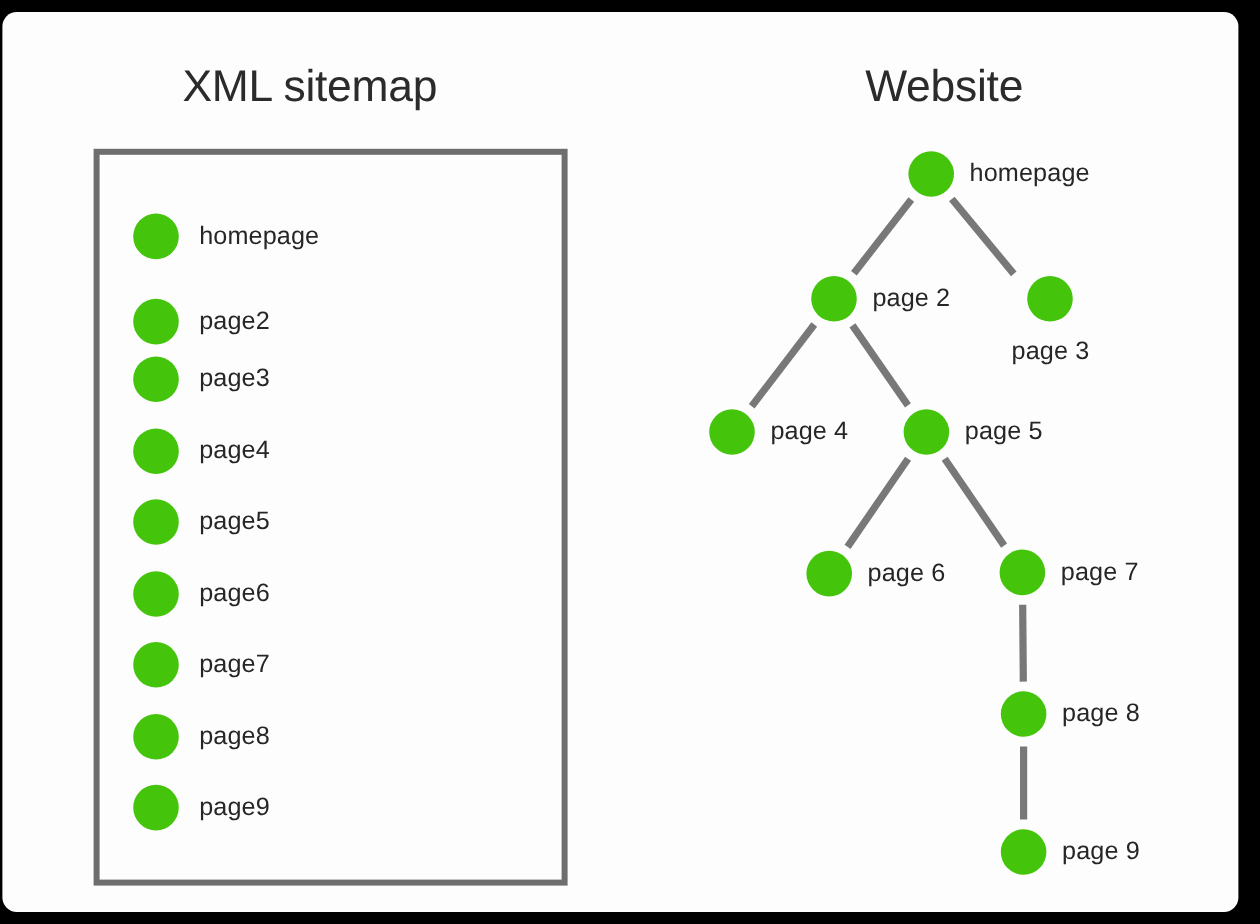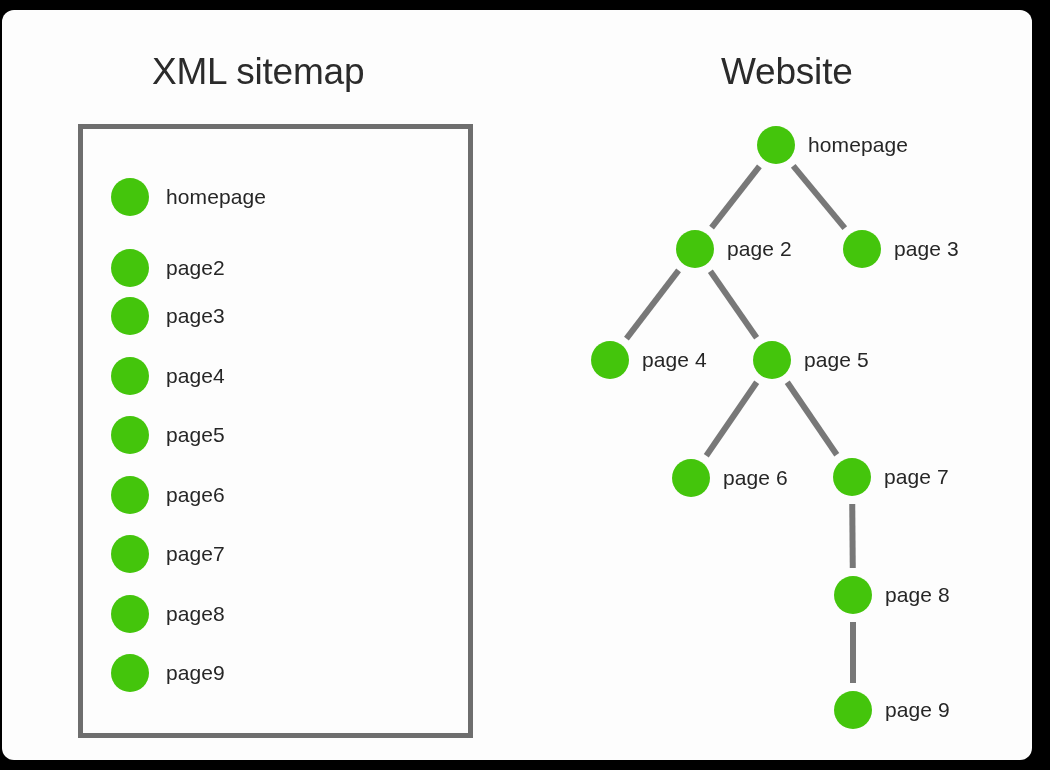--- a/index.html
+++ b/index.html
@@ -174,21 +174,21 @@
 
     <div id="tree">
         <div class="node" style="left: 755px; top: 116px;">
           <div class="dot" style="background: rgb(68, 197, 12);"></div>
           <span class="node-label">homepage</span>
         </div>
         <div class="node" style="left: 674px; top: 220px;">
           <div class="dot" style="background: rgb(68, 197, 12);"></div>
           <span class="node-label">page 2</span>
         </div>
-        <div class="node" style="left: 841px; top: 220px;">
+        <div class="node" style="left: 841px; top: 220px; flex-direction: column;">
           <div class="dot" style="background: rgb(68, 197, 12);"></div>
           <span class="node-label">page 3</span>
         </div>
         <div class="node" style="left: 589px; top: 331px;">
           <div class="dot" style="background: rgb(68, 197, 12);"></div>
           <span class="node-label">page 4</span>
         </div>
         <div class="node" style="left: 751px; top: 331px; justify-content: space-between;">
           <div class="dot" style="background: rgb(68, 197, 12);"></div>
           <span class="node-label">page 5</span>

